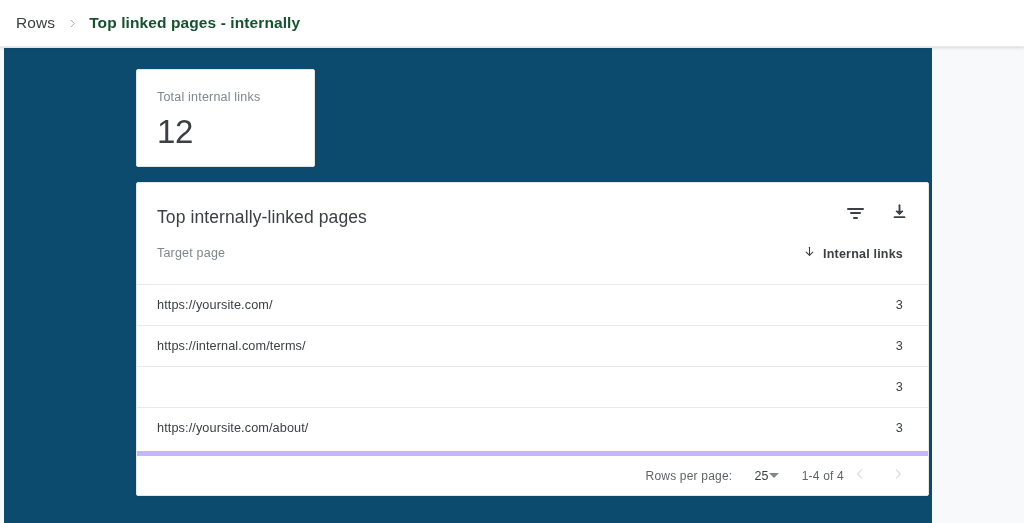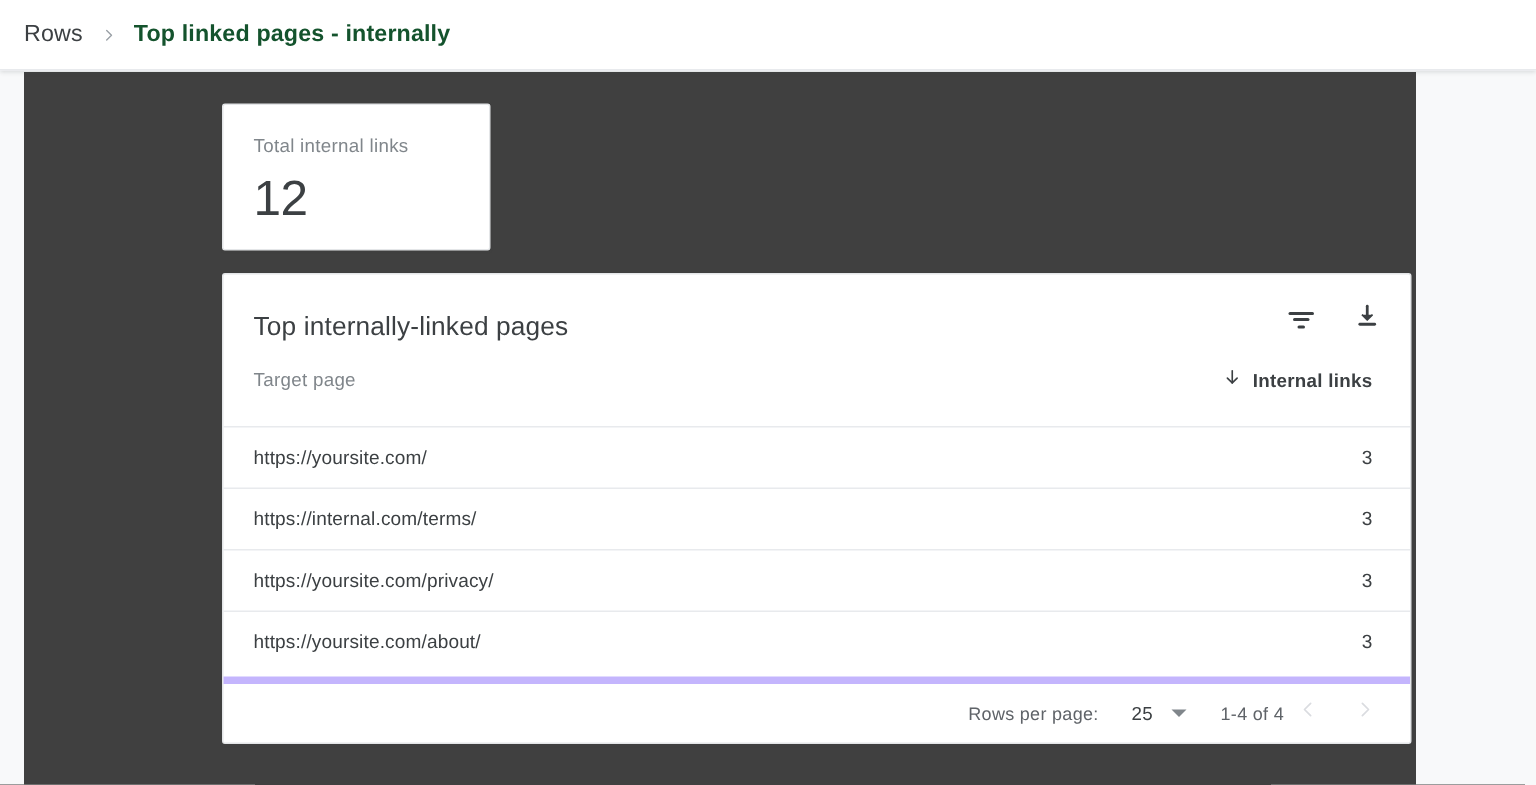--- a/index.html
+++ b/index.html
@@ -59,24 +59,24 @@
     font-size: 15.5px;
     color: #14532d;
     font-weight: bold;
     letter-spacing: .1px;
     padding: 2px 4px;
   }
 
   
   .content {
     position: absolute;
-    top: 48px; left: 16px;
+    top: 48px; left: 4px;
     width: 928px;
     height: 475px;
-    background: #404040;
+    background: #0c4a6e;
   }
 
   
   .stat-card {
     position: absolute;
     left: 132px;
     top: 21px;
     width: 179px;
     height: 98px;
     background: #ffffff;
@@ -232,21 +232,20 @@
 
   .rpp-label {
     font-size: 12px;
     color: #5f6368;
     letter-spacing: .2px;
   }
 
   .rpp-select {
     display: flex;
     align-items: center;
-    gap: 12px;
     margin-left: 22px;
     cursor: pointer;
   }
 
   .rpp-value {
     font-size: 12.5px;
     color: #3c4043;
     letter-spacing: .2px;
   }
 
@@ -344,21 +343,20 @@
         <span class="row-url">https://yoursite.com/</span>
         <span class="row-val">3</span>
       </div>
 
       <div class="row">
         <span class="row-url">https://internal.com/terms/</span>
         <span class="row-val">3</span>
       </div>
 
       <div class="row">
-        <span class="row-url">https://yoursite.com/privacy/</span>
         <span class="row-val">3</span>
       </div>
 
       <div class="row">
         <span class="row-url">https://yoursite.com/about/</span>
         <span class="row-val">3</span>
       </div>
 
     </div>
 

